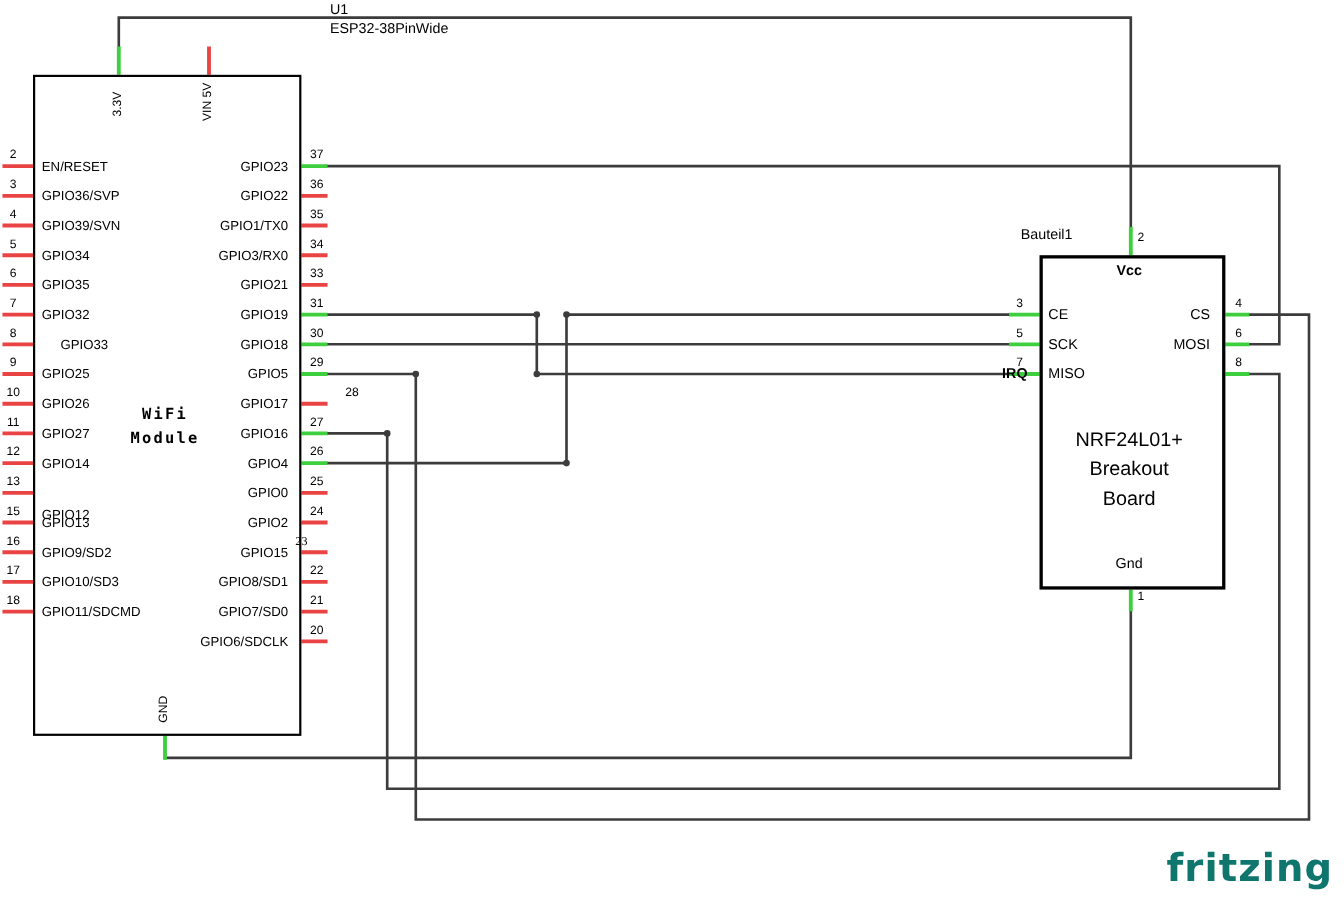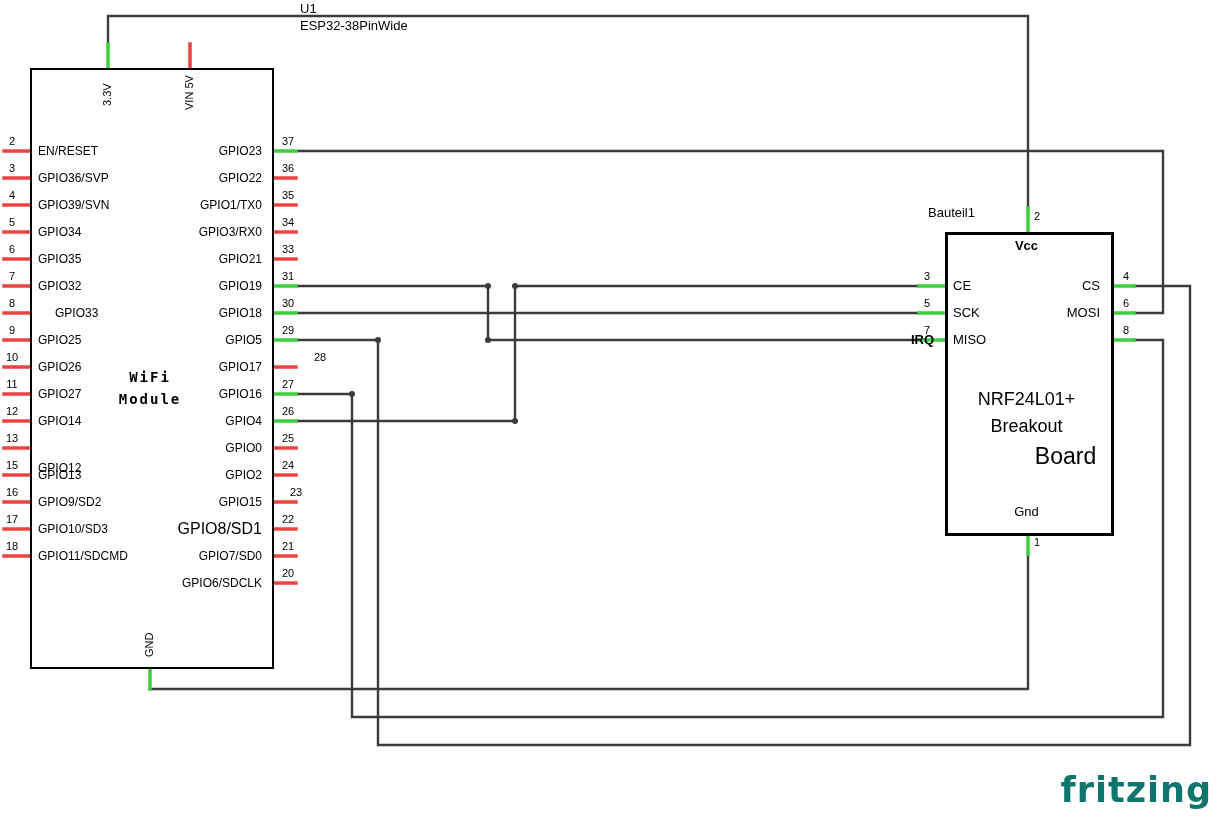--- a/index.html
+++ b/index.html
@@ -99,21 +99,21 @@
 
   <div class="ref-label" style="left:928px;top:205px">Bauteil1</div>
 
   <div class="box" id="nrf-box" style="left:945px;top:232px;width:163px;height:298px;"></div>
 
   <div class="center-text" style="left:945px;top:238px;width:163px;font-size:13px;font-weight:bold;">Vcc</div>
   <div class="center-text" style="left:945px;top:504px;width:163px;font-size:13px;">Gnd</div>
 
   <div class="center-text" style="left:945px;top:389px;width:163px;font-size:18px;">NRF24L01+</div>
   <div class="center-text" style="left:945px;top:416px;width:163px;font-size:18px;">Breakout</div>
-  <div class="center-text" style="left:945px;top:443px;width:163px;font-size:23px;margin-left:39px;">Board</div>
+  <div class="center-text" style="left:945px;top:443px;width:163px;font-size:18px;">Board</div>
 
   <div class="watermark" style="left: 990px; top: 770px; width: 222px; color: #0f766e;">fritzing</div>
 
 <div class="pin-num" style="left: -2px; top: 135px; width: 28px; text-align: center;">2</div>
     <div class="pin-label" style="left: 38px; top: 143px; width: 160px; text-align: left; font-size: 12px;">EN/RESET</div>
     <div class="pin-num" style="left: -2px; top: 162px; width: 28px; text-align: center;">3</div>
     <div class="pin-label" style="left: 38px; top: 170px; width: 160px; text-align: left; font-size: 12px;">GPIO36/SVP</div>
     <div class="pin-num" style="left: -2px; top: 189px; width: 28px; text-align: center;">4</div>
     <div class="pin-label" style="left: 38px; top: 197px; width: 160px; text-align: left; font-size: 12px;">GPIO39/SVN</div>
     <div class="pin-num" style="left: -2px; top: 216px; width: 28px; text-align: center;">5</div>
@@ -161,24 +161,24 @@
     <div class="pin-num" style="left: 274px; top: 351px; width: 28px; text-align: center; margin-left: 32px;">28</div>
     <div class="pin-label" style="left: 102px; top: 359px; width: 160px; text-align: right; font-size: 12px;">GPIO17</div>
     <div class="pin-num" style="left: 274px; top: 378px; width: 28px; text-align: center;">27</div>
     <div class="pin-label" style="left: 102px; top: 386px; width: 160px; text-align: right; font-size: 12px;">GPIO16</div>
     <div class="pin-num" style="left: 274px; top: 405px; width: 28px; text-align: center;">26</div>
     <div class="pin-label" style="left: 102px; top: 413px; width: 160px; text-align: right; font-size: 12px;">GPIO4</div>
     <div class="pin-num" style="left: 274px; top: 432px; width: 28px; text-align: center;">25</div>
     <div class="pin-label" style="left: 102px; top: 440px; width: 160px; text-align: right; font-size: 12px;">GPIO0</div>
     <div class="pin-num" style="left: 274px; top: 459px; width: 28px; text-align: center;">24</div>
     <div class="pin-label" style="left: 102px; top: 467px; width: 160px; text-align: right; font-size: 12px;">GPIO2</div>
-    <div class="pin-num" style="left: 282px; top: 486px; width: 28px; text-align: center;">23</div>
+    <div class="pin-num" style="left: 260px; top: 486px; width: 28px; text-align: center; font-family: Liberation Serif, serif;">23</div>
     <div class="pin-label" style="left: 102px; top: 494px; width: 160px; text-align: right; font-size: 12px;">GPIO15</div>
     <div class="pin-num" style="left: 274px; top: 513px; width: 28px; text-align: center;">22</div>
-    <div class="pin-label" style="left: 102px; top: 521px; width: 160px; text-align: right; font-size: 16px;">GPIO8/SD1</div>
+    <div class="pin-label" style="left: 102px; top: 521px; width: 160px; text-align: right; font-size: 12px;">GPIO8/SD1</div>
     <div class="pin-num" style="left: 274px; top: 540px; width: 28px; text-align: center;">21</div>
     <div class="pin-label" style="left: 102px; top: 548px; width: 160px; text-align: right; font-size: 12px;">GPIO7/SD0</div>
     <div class="pin-num" style="left: 274px; top: 567px; width: 28px; text-align: center;">20</div>
     <div class="pin-label" style="left: 102px; top: 575px; width: 160px; text-align: right; font-size: 12px;">GPIO6/SDCLK</div>
     <div class="pin-num" style="left: 913px; top: 270px; width: 28px; text-align: center;">3</div>
     <div class="pin-label" style="left: 953px; top: 278px; width: 160px; text-align: left; font-size: 13px;">CE</div>
     <div class="pin-num" style="left: 913px; top: 297px; width: 28px; text-align: center;">5</div>
     <div class="pin-label" style="left: 953px; top: 305px; width: 160px; text-align: left; font-size: 13px;">SCK</div>
     <div class="pin-num" style="left: 913px; top: 324px; width: 28px; text-align: center;">7</div>
     <div class="pin-label" style="left: 953px; top: 332px; width: 160px; text-align: left; font-size: 13px;">MISO</div>

